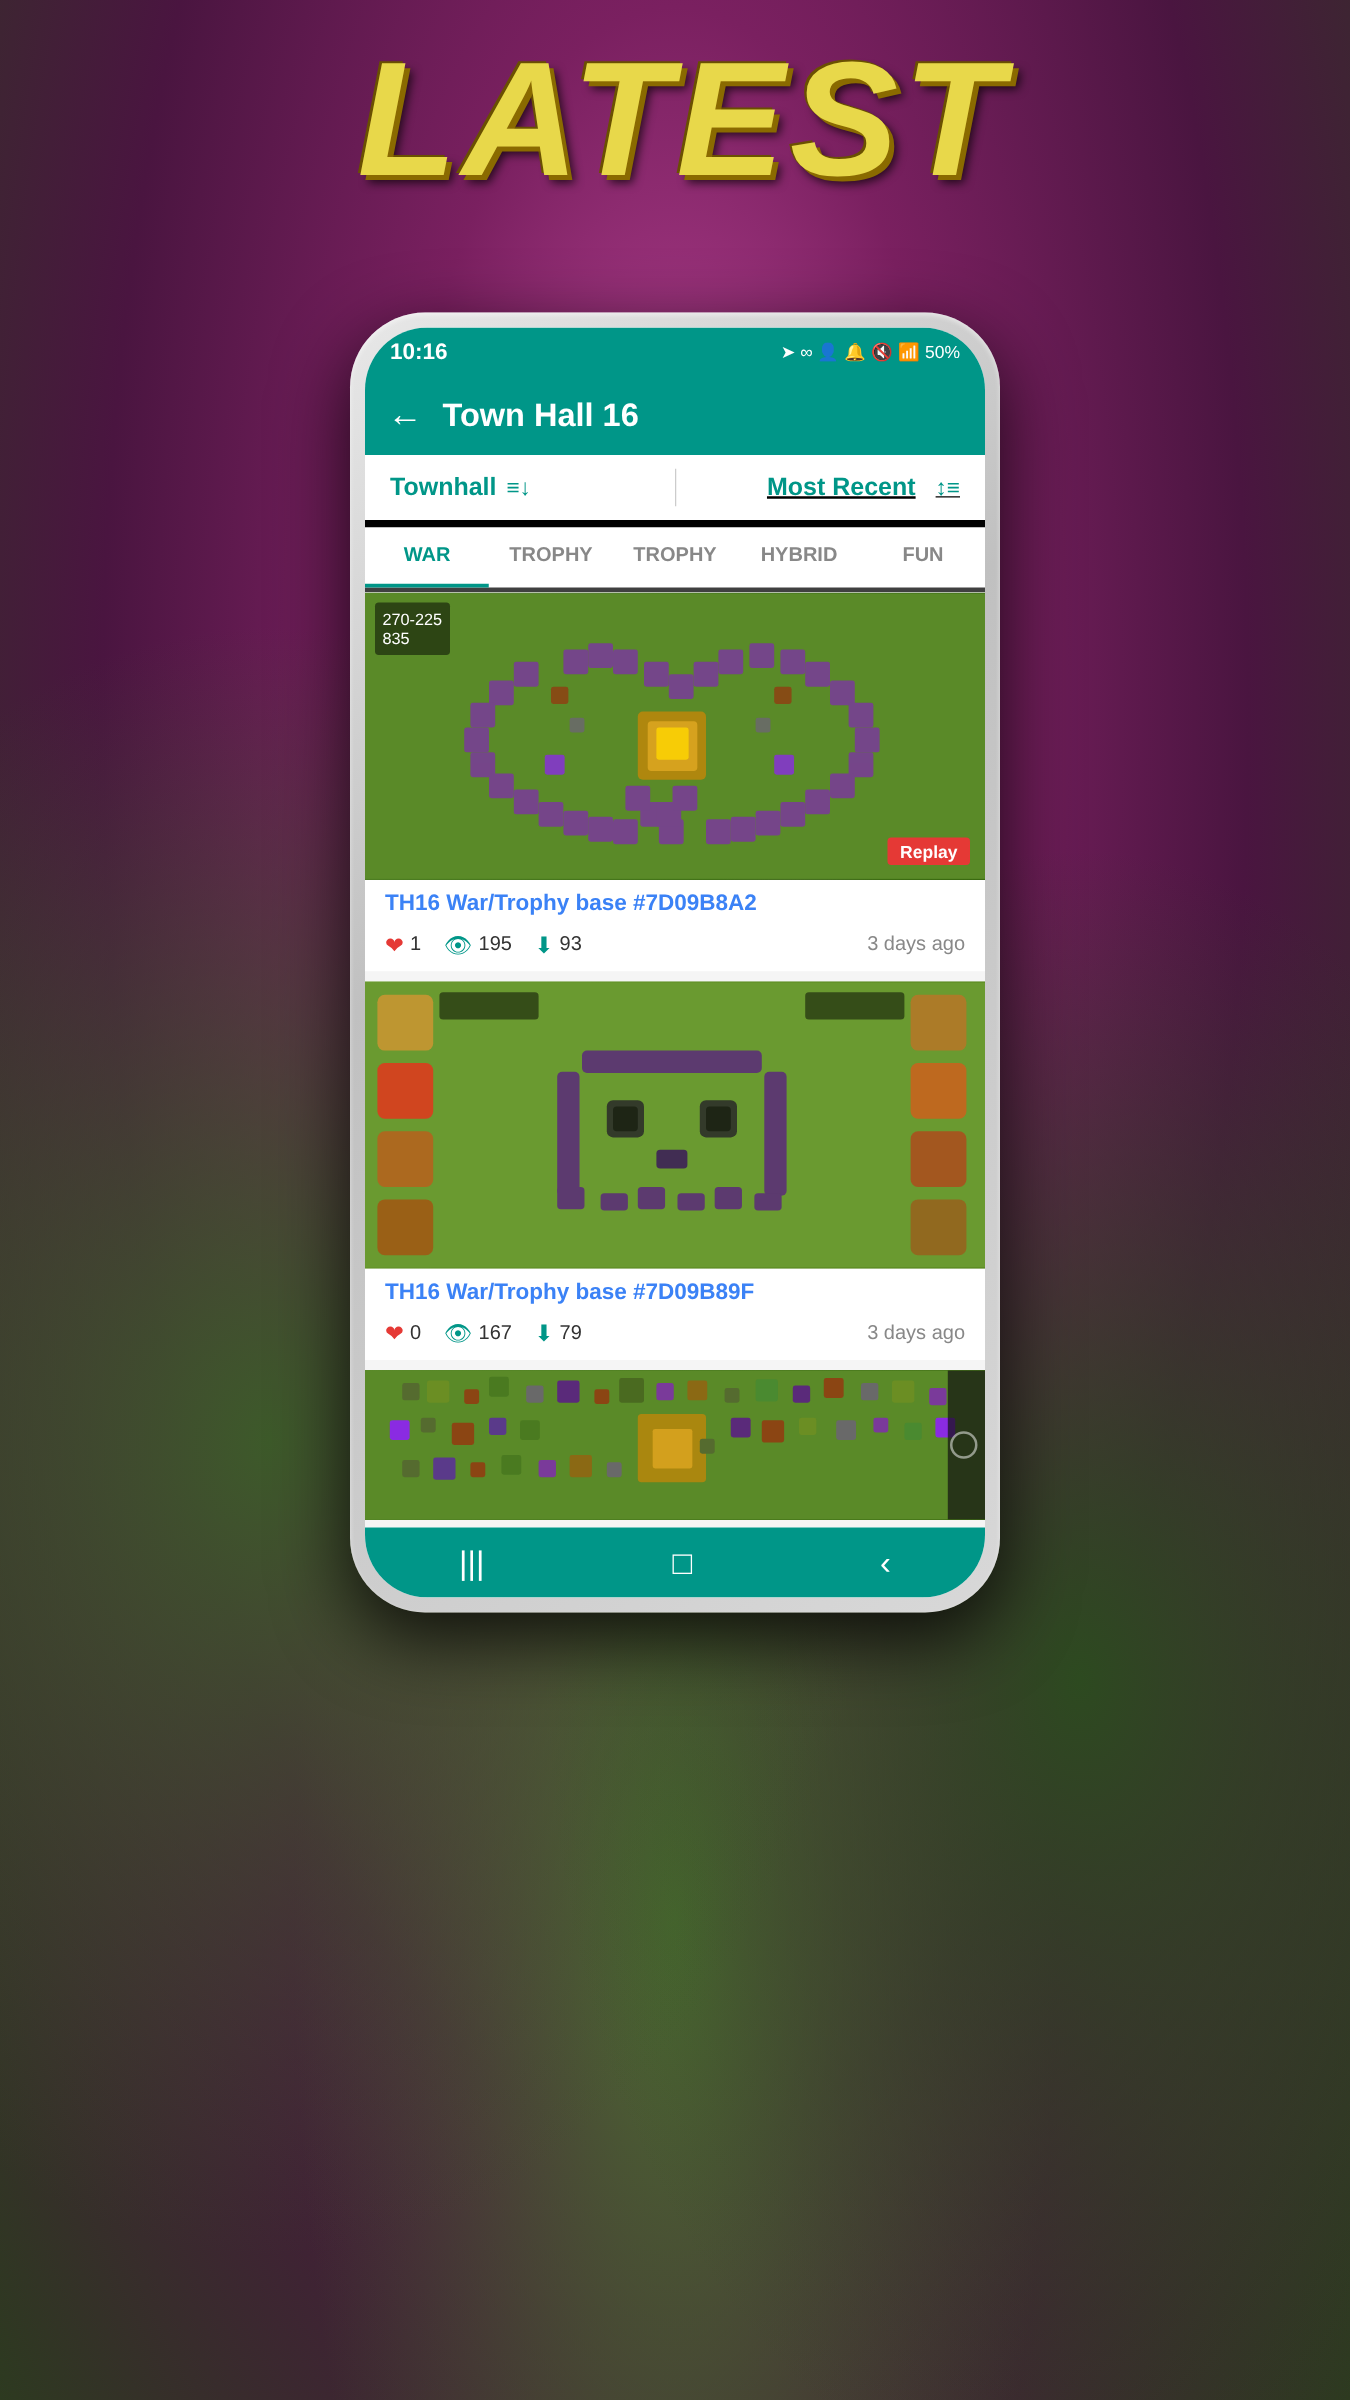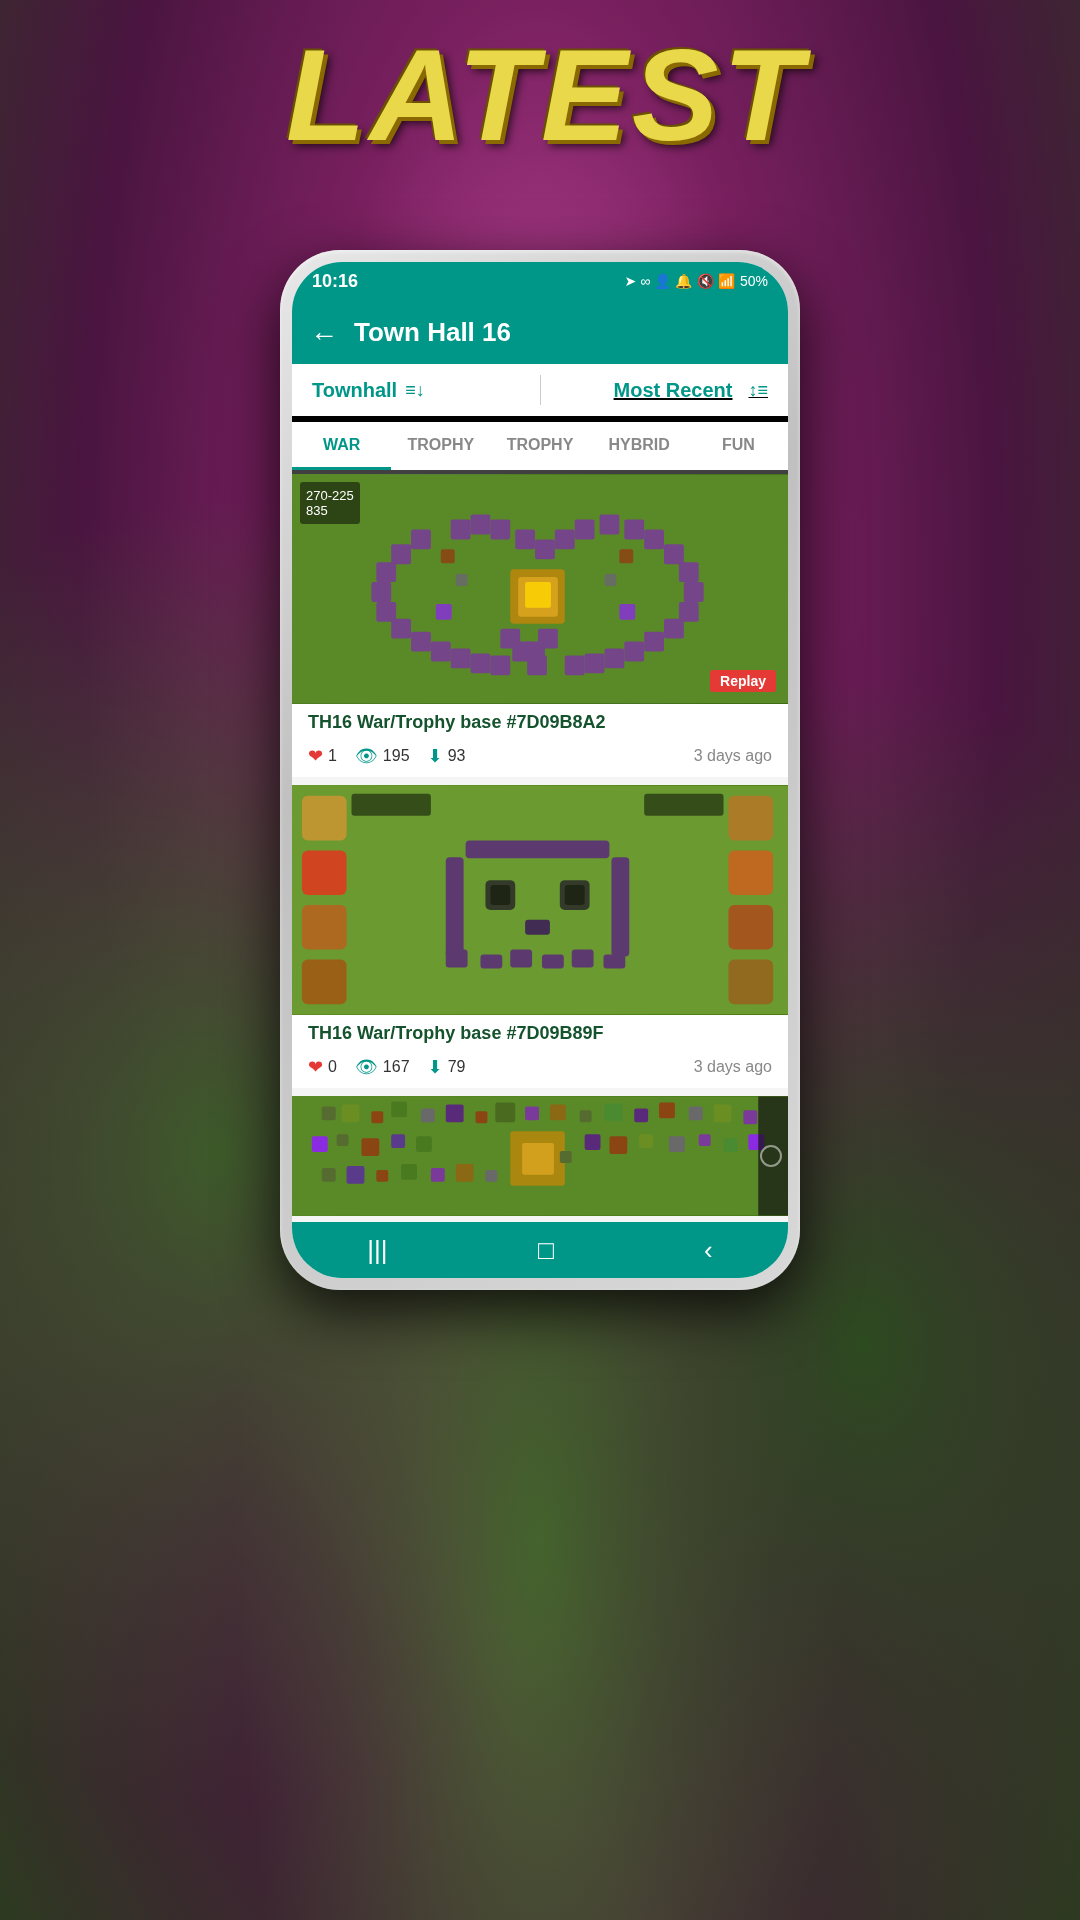--- a/index.html
+++ b/index.html
@@ -289,21 +289,21 @@
 
     .stats-row {
       display: flex;
       align-items: center;
       padding: 10px 16px;
       gap: 0;
     }
 
     .base-title {
       padding: 8px 16px 2px;
-      color: #14532d;
+      color: #3b82f6;
       font-size: 18px;
       font-weight: bold;
     }
 
     .stat-item {
       display: flex;
       align-items: center;
       gap: 5px;
       margin-right: 18px;
     }

